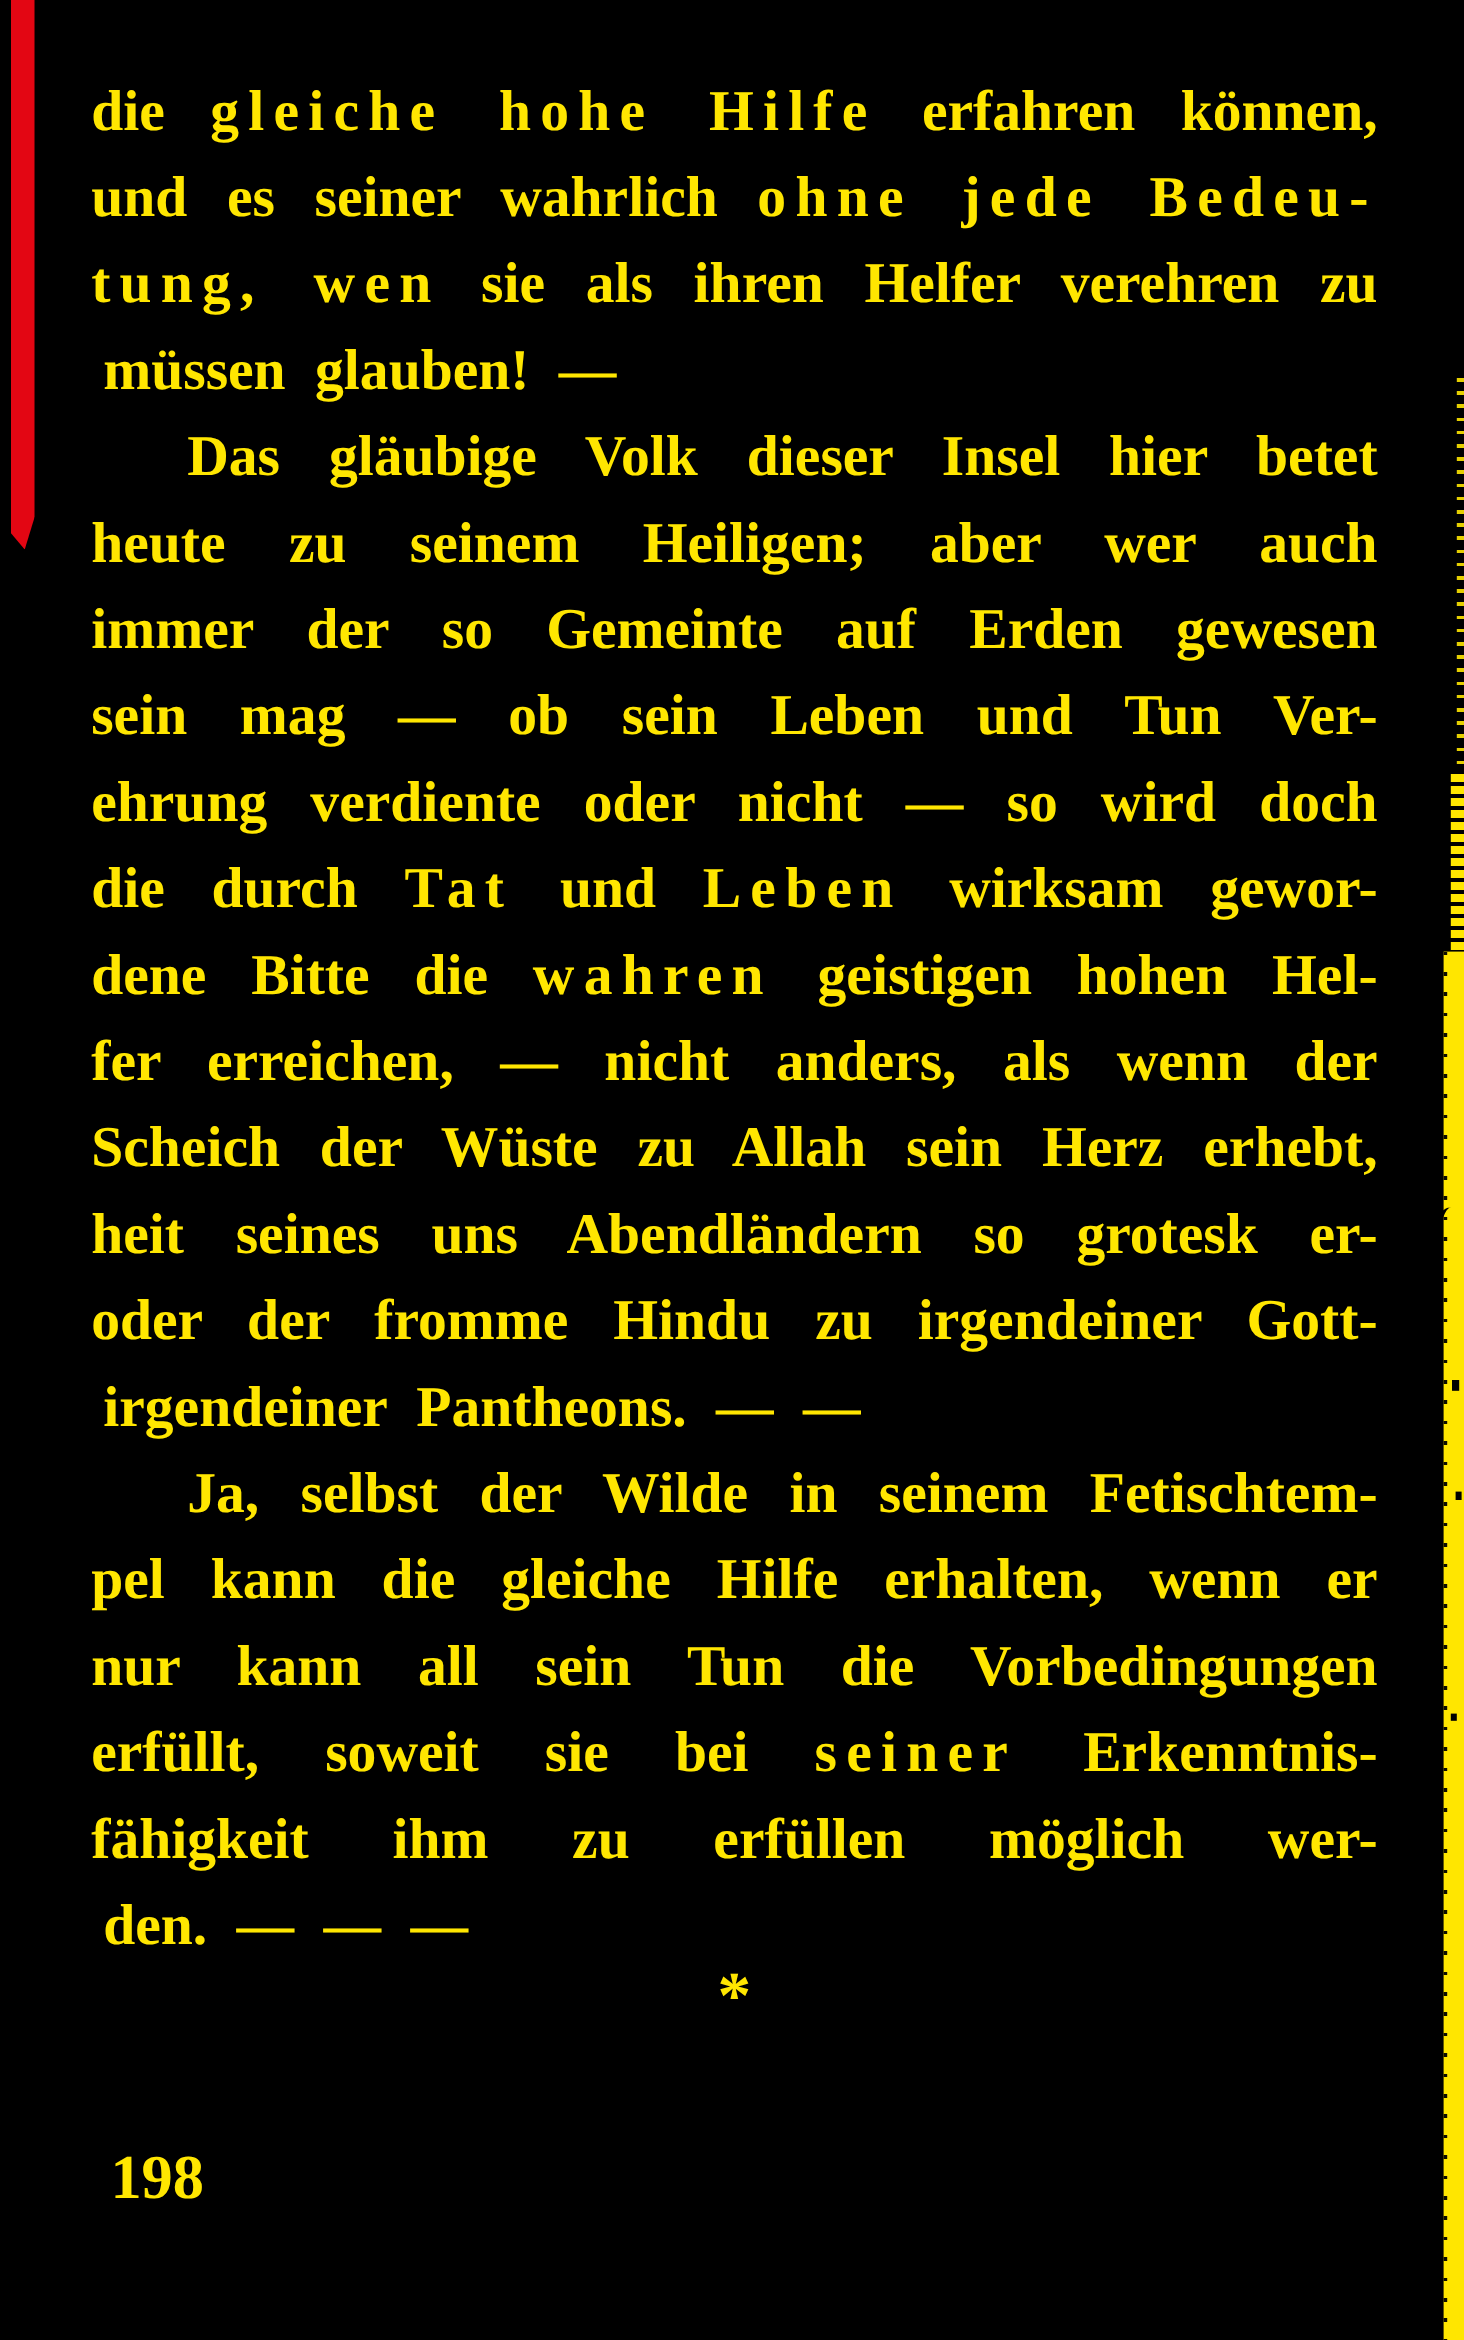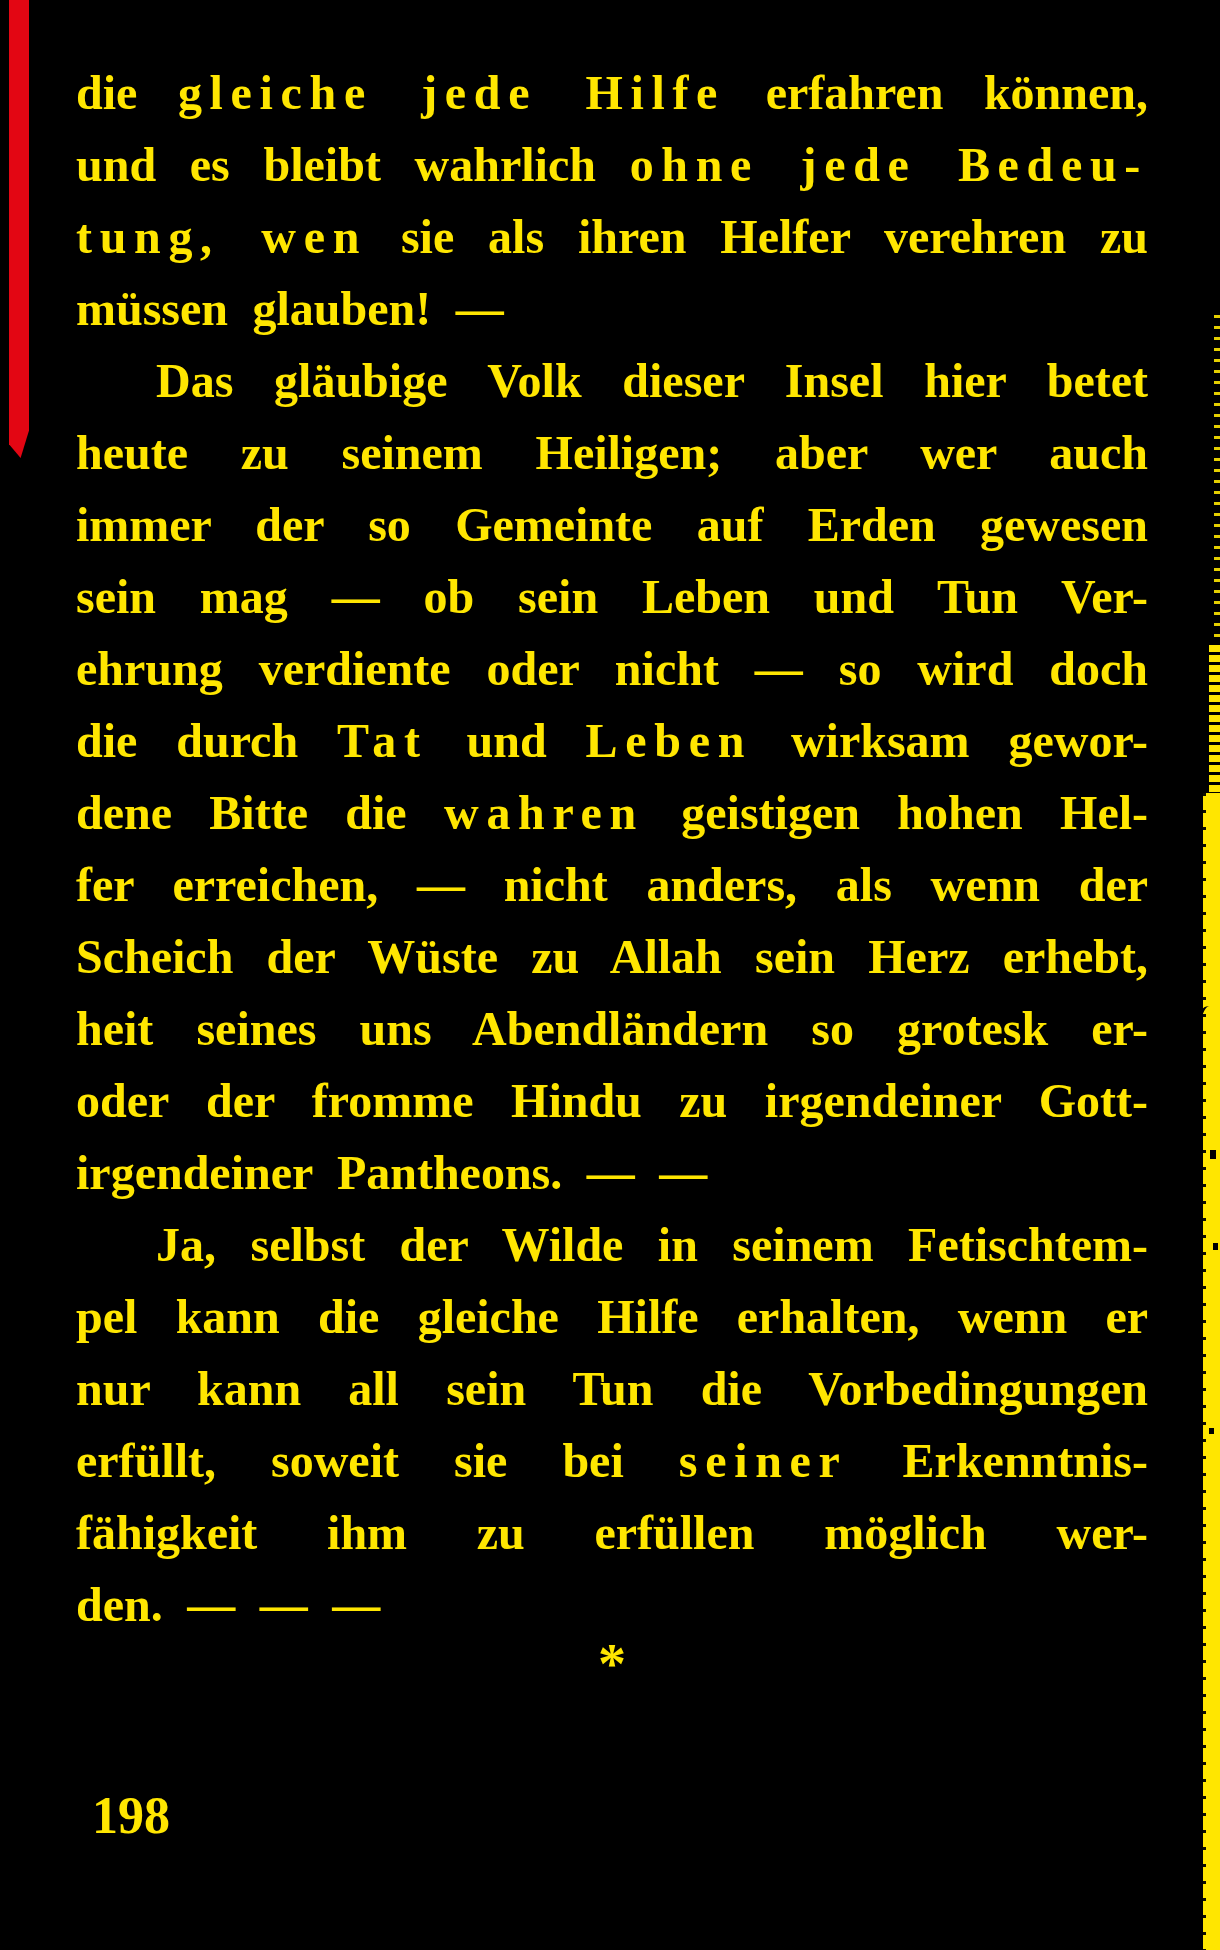--- a/index.html
+++ b/index.html
@@ -23,21 +23,21 @@
     font-size:48px;
     line-height:72px;
     word-spacing:0.26em;
   }
   .line{
     text-align:justify;
     text-align-last:justify;
     height:72px;
   }
   .line.indent{ text-indent:80px; }
-  .line.no-justify{ text-align:right; text-align-last:left; }
+  .line.no-justify{ text-align:right; text-align-last:left;margin-left:10px; }
   .seg.spaced{ letter-spacing:0.16em; }
   .star-line{
     position:absolute;
     left:76px;top:1628px;width:1072px;
     text-align:center;
     color:var(--ink);
     font-weight:700;
     font-size:56px;
     line-height:72px;
   }
@@ -93,22 +93,22 @@
   .speck.s3{ right:6px;top:1428px;width:5px;height:6px; }
 </style>
 </head>
 <body>
 
 <div class="page">
 
   <div class="red-stripe"></div>
 
   <div class="text-block" id="text-block">
-      <div class="line"><span class="seg">die </span><span class="seg spaced">gleiche jede Hilfe</span><span class="seg"> erfahren können,</span></div>
-      <div class="line"><span class="seg">und es bleibt wahrlich </span><span class="seg spaced">ohne jede Bedeu-</span></div>
+      <div class="line"><span class="seg">die </span><span class="seg spaced">gleiche hohe Hilfe</span><span class="seg"> erfahren können,</span></div>
+      <div class="line"><span class="seg">und es seiner wahrlich </span><span class="seg spaced">ohne jede Bedeu-</span></div>
       <div class="line"><span class="seg spaced">tung, wen</span><span class="seg"> sie als ihren Helfer verehren zu</span></div>
       <div class="line no-justify"><span class="seg">müssen glauben! —</span></div>
       <div class="line indent"><span class="seg">Das gläubige Volk dieser Insel hier betet</span></div>
       <div class="line"><span class="seg">heute zu seinem Heiligen; aber wer auch</span></div>
       <div class="line"><span class="seg">immer der so Gemeinte auf Erden gewesen</span></div>
       <div class="line"><span class="seg">sein mag — ob sein Leben und Tun Ver-</span></div>
       <div class="line"><span class="seg">ehrung verdiente oder nicht — so wird doch</span></div>
       <div class="line"><span class="seg">die durch </span><span class="seg spaced">Tat</span><span class="seg"> und </span><span class="seg spaced">Leben</span><span class="seg"> wirksam gewor-</span></div>
       <div class="line"><span class="seg">dene Bitte die </span><span class="seg spaced">wahren</span><span class="seg"> geistigen hohen Hel-</span></div>
       <div class="line"><span class="seg">fer erreichen, — nicht anders, als wenn der</span></div>

